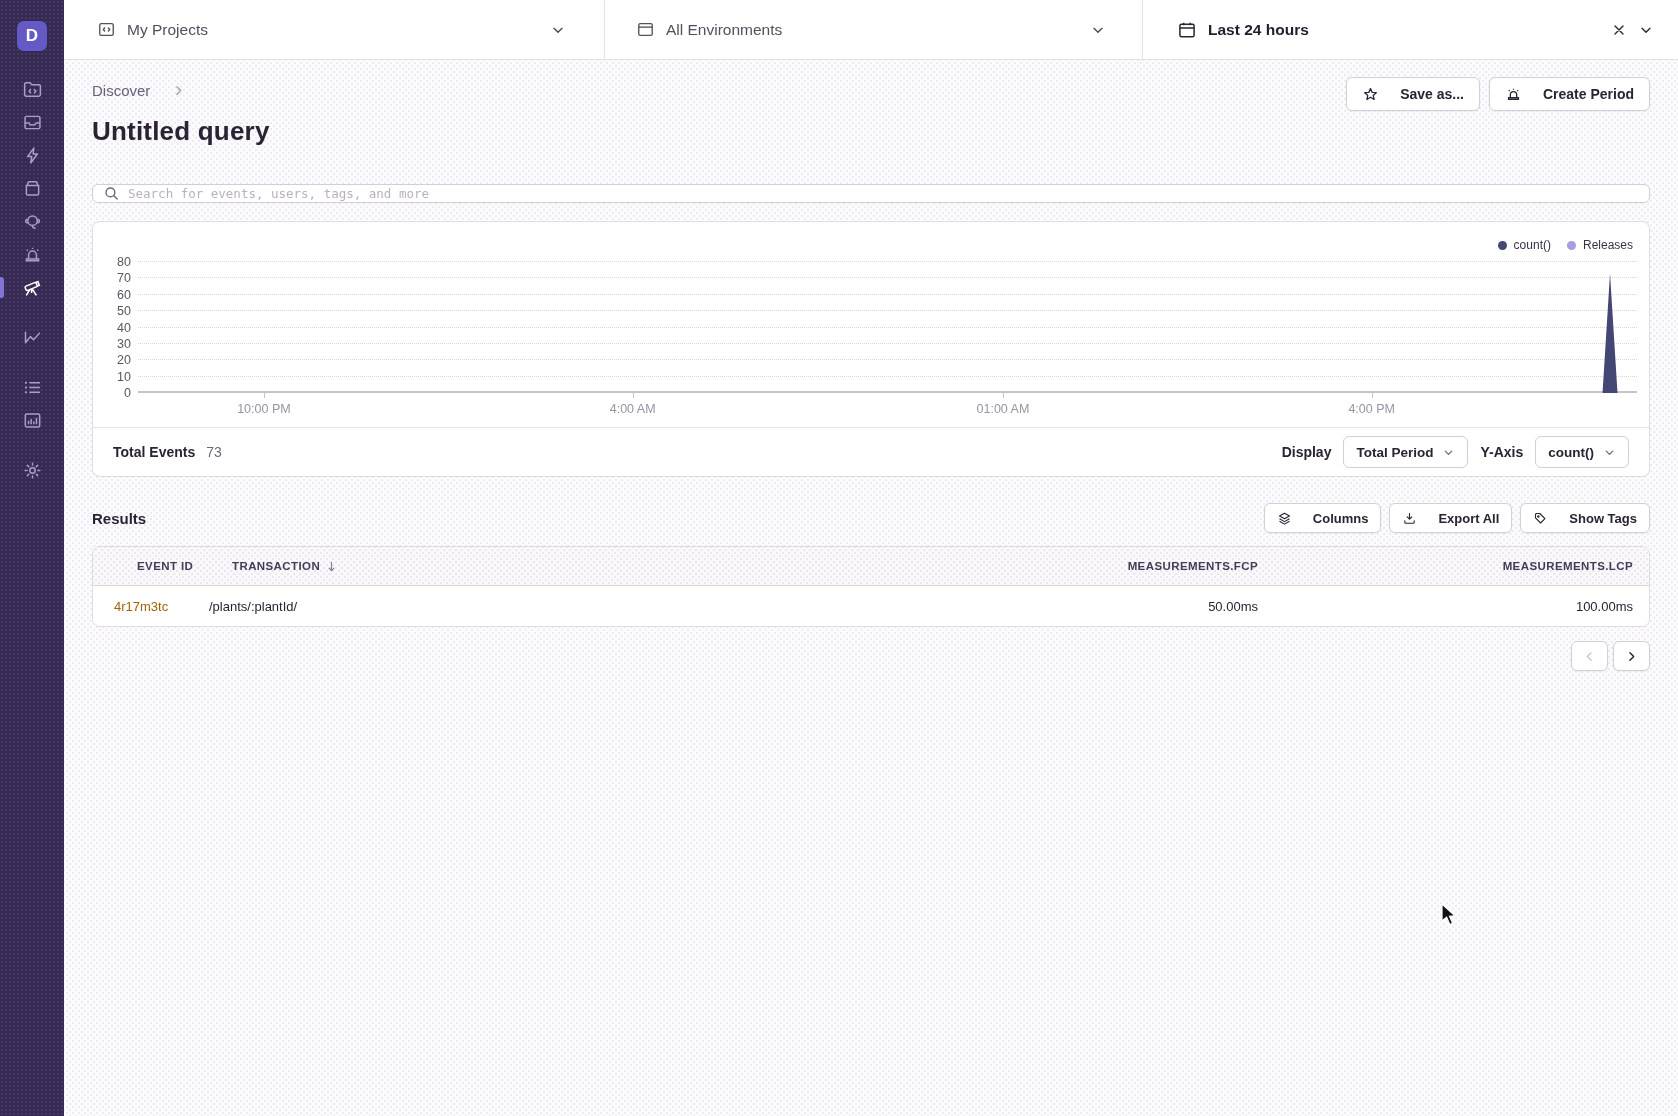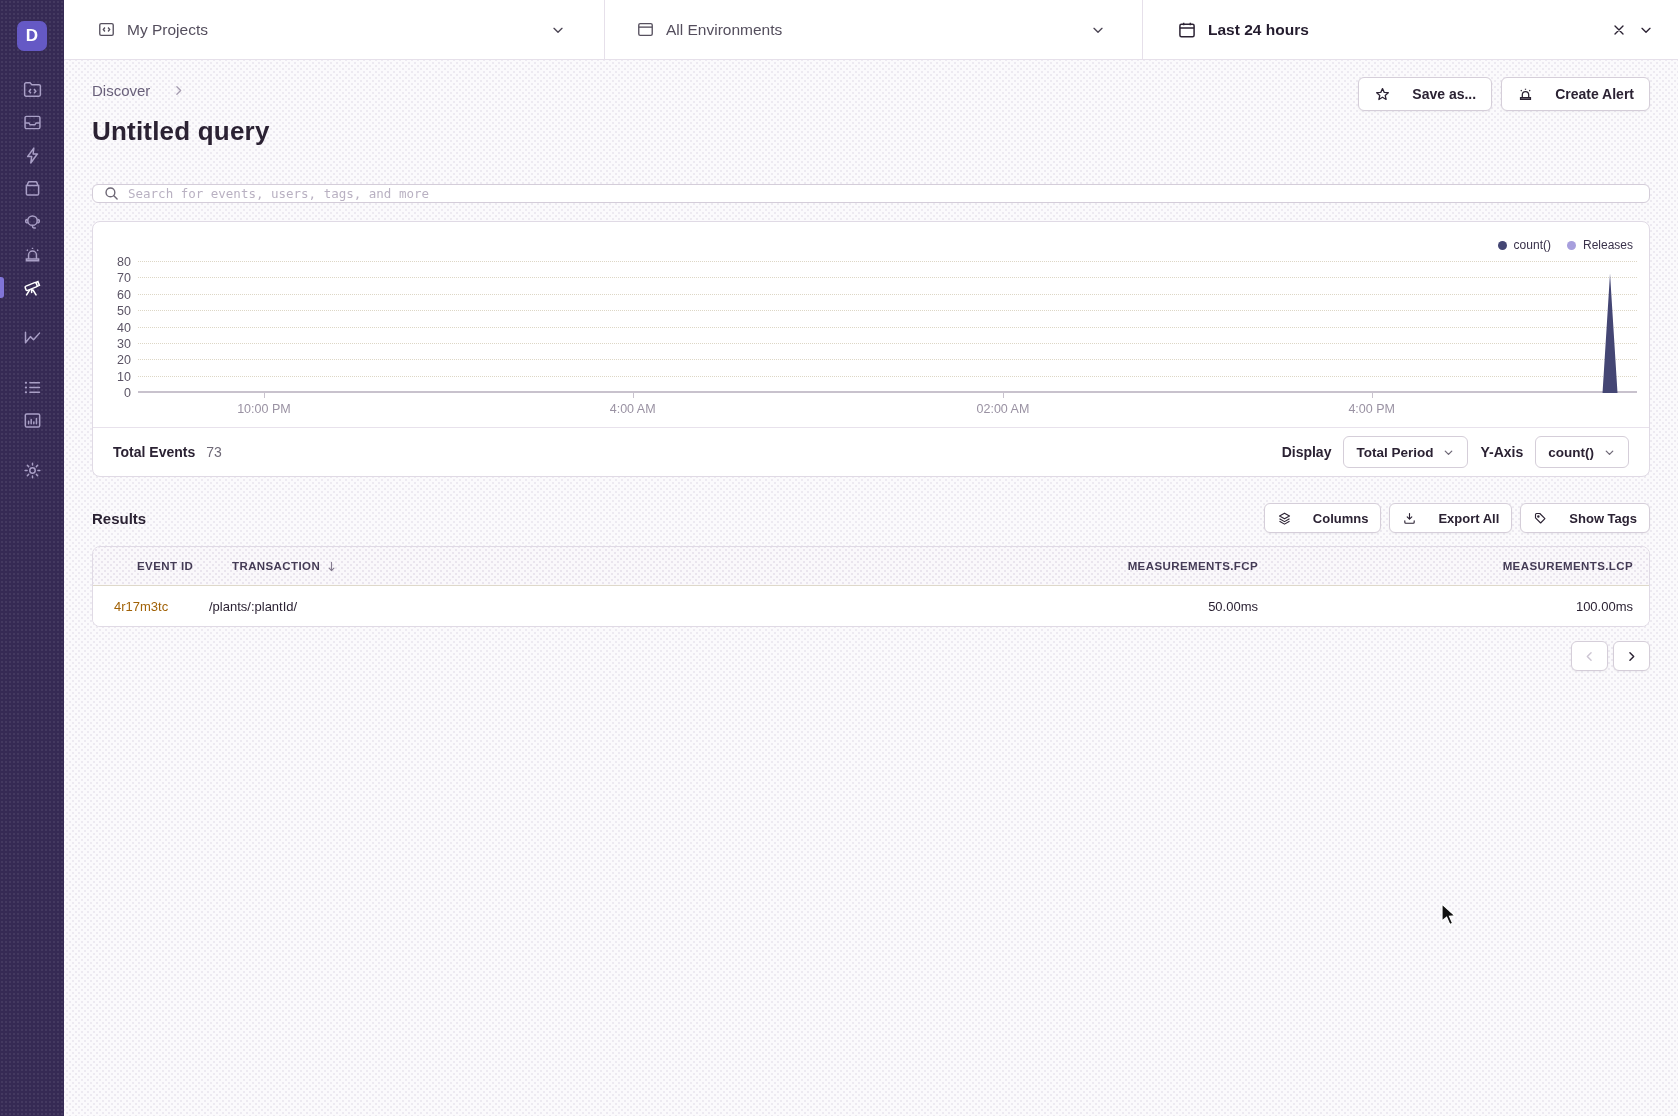--- a/index.html
+++ b/index.html
@@ -314,21 +314,21 @@
             </span>
             <span>Save as...</span>
           </button>
           <button class="btn lg">
             <span class="ic">
               <svg width="17" height="17" viewBox="0 0 24 24" fill="none" stroke="#2b2233" stroke-width="1.8">
                 <path d="M7.5 16.5v-4a4.5 4.5 0 0 1 9 0v4"></path>
                 <path d="M5 16.5h14v2.2H5zM12 3.8v1.6M5.4 5.9l1.2 1.2M18.6 5.9l-1.2 1.2"></path>
               </svg>
             </span>
-            <span>Create Alert</span>
+            <span>Create Period</span>
           </button>
         </div>
       </div>
 
       <div class="searchbar">
         <span class="ic">
           <svg width="17" height="17" viewBox="0 0 24 24" fill="none" stroke="#6e6876" stroke-width="2" stroke-linecap="round">
             <circle cx="10.5" cy="10.5" r="6.2"></circle>
               <path d="m15.3 15.3 4.6 4.6"></path>
           </svg>
@@ -374,21 +374,21 @@
                 <div class="ytick" style="bottom: calc(37.5% - 7px);">30</div>
                 <div class="ytick" style="bottom: calc(50% - 7px);">40</div>
                 <div class="ytick" style="bottom: calc(62.5% - 7px);">50</div>
                 <div class="ytick" style="bottom: calc(75% - 7px);">60</div>
                 <div class="ytick" style="bottom: calc(87.5% - 7px);">70</div>
                 <div class="ytick" style="bottom: calc(100% - 7px);">80</div>
               </div>
             <div class="x-labels">
                 <div class="xtick-label" style="left: 8.4%;">10:00 PM</div>
                 <div class="xtick-label" style="left: 33%;">4:00 AM</div>
-                <div class="xtick-label" style="left: 57.7%;">02:00 AM</div>
+                <div class="xtick-label" style="left: 57.7%;">01:00 AM</div>
                 <div class="xtick-label" style="left: 82.3%;">4:00 PM</div>
               </div>
           </div>
         </div>
         <div class="chart-xspace"></div>
         <div class="chart-footer">
           <span class="tot-label">Total Events</span>
           <span class="tot-value">73</span>
           <div class="cf-right">
             <span class="cf-lab">Display</span>

